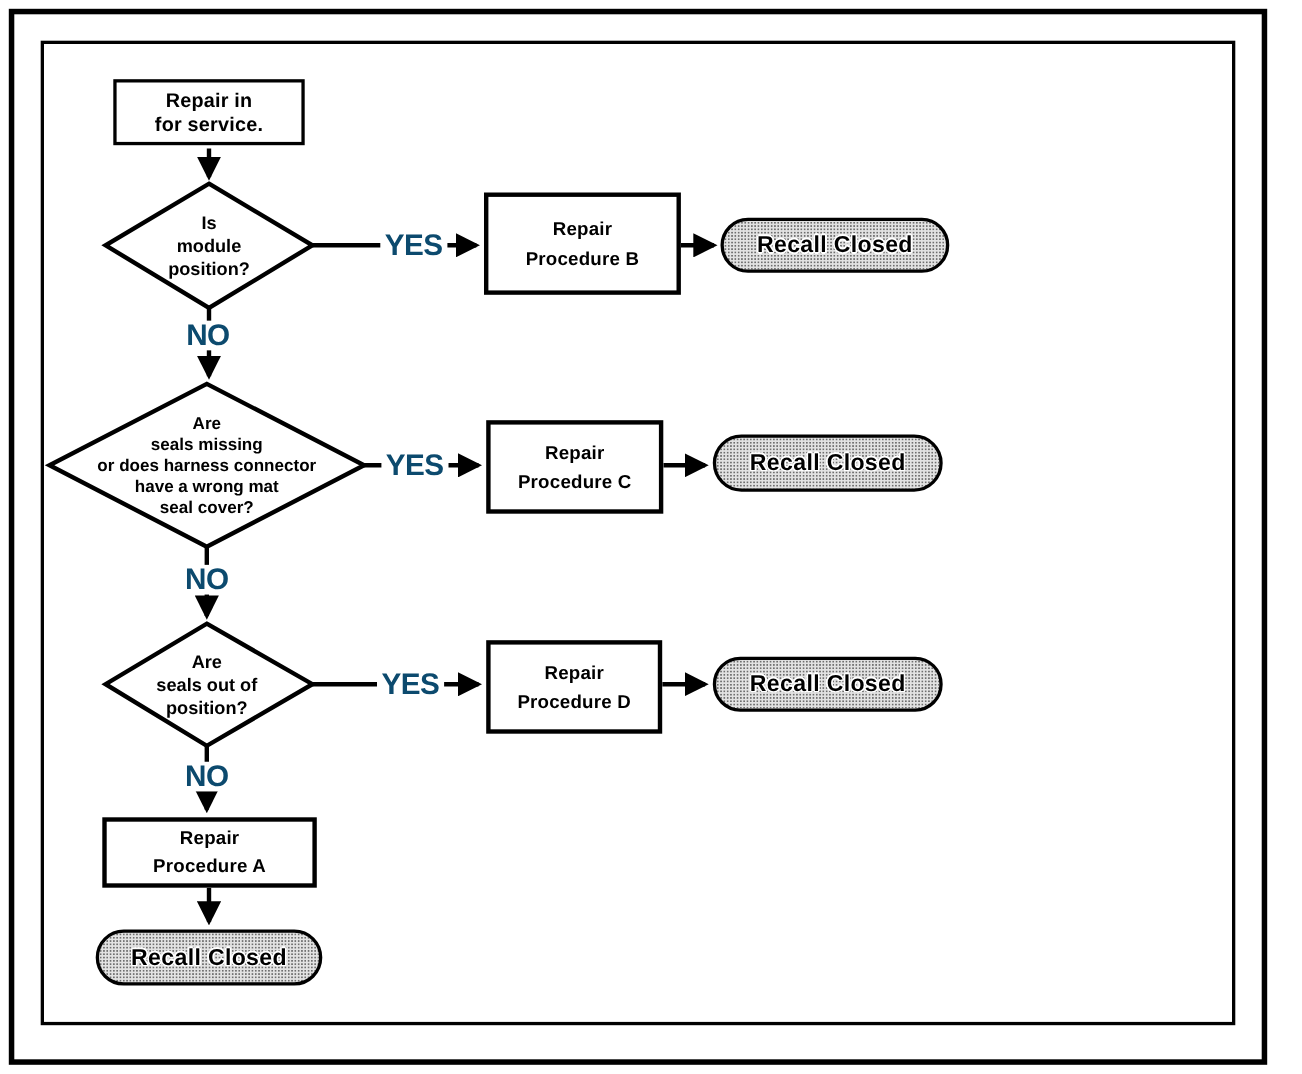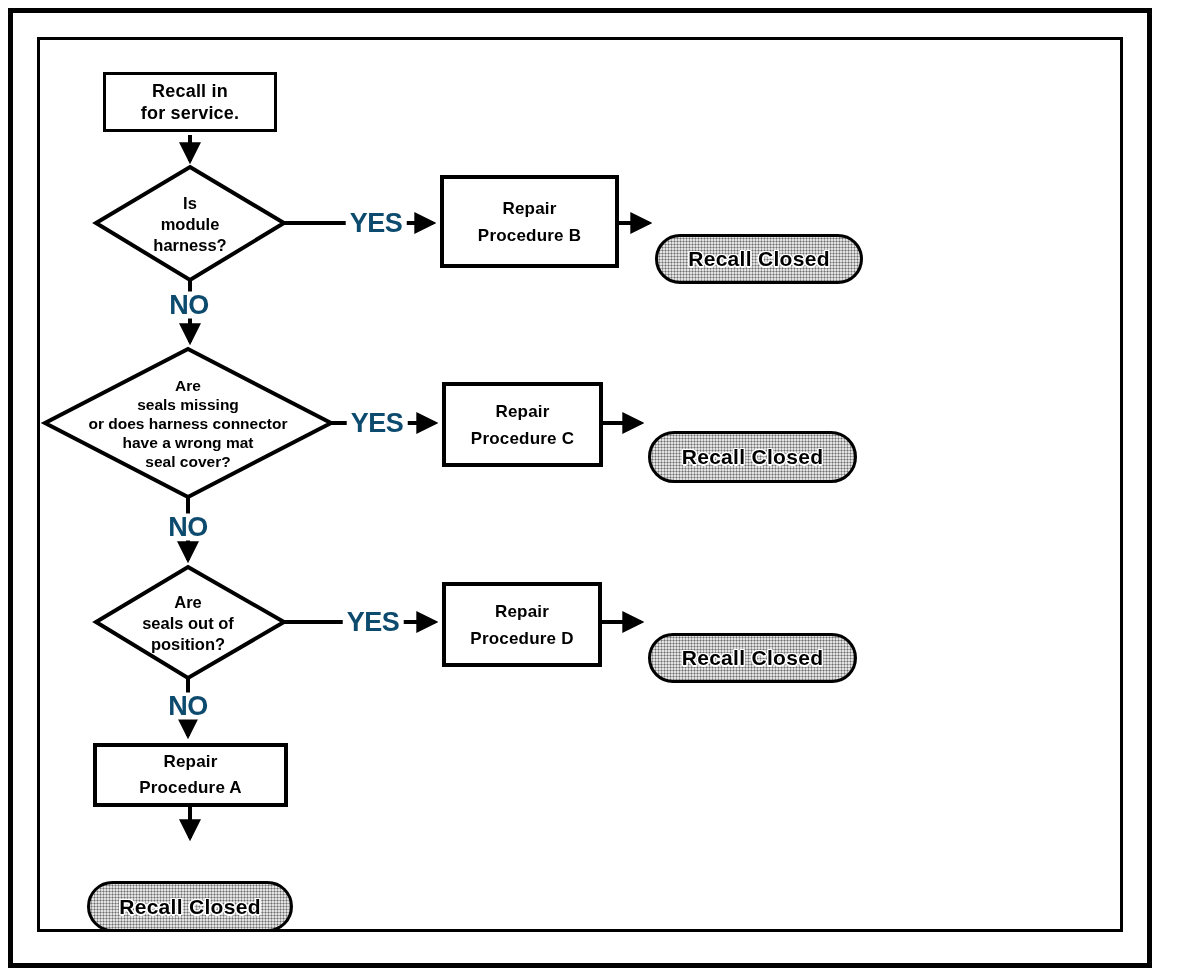--- a/index.html
+++ b/index.html
@@ -74,21 +74,20 @@
     background-color: #e2e2e2;
     background-image: radial-gradient(circle, #6e6e6e 0.9px, rgba(0,0,0,0) 1.1px);
     background-size: 3px 3px;
     font-size: 21px;
     letter-spacing: 0.3px;
     text-shadow:
       -1.5px 0 0 #ffffff, 1.5px 0 0 #ffffff,
       0 -1.5px 0 #ffffff, 0 1.5px 0 #ffffff,
       -1px -1px 0 #ffffff, 1px -1px 0 #ffffff,
       -1px 1px 0 #ffffff, 1px 1px 0 #ffffff;
-    margin-top: 36px;
   }
   .decision-label {
     font-size: 16.5px;
     line-height: 21px;
   }
   .decision-label.small {
     font-size: 15.5px;
     line-height: 19px;
   }
   .edge-label {
@@ -128,26 +127,26 @@
     <line class="conn" x1="284" y1="622" x2="435" y2="622" marker-end="url(#arrow)"></line>
     <line class="conn" x1="602" y1="622" x2="641" y2="622" marker-end="url(#arrow)"></line>
     <line class="conn" x1="188" y1="678" x2="188" y2="736" marker-end="url(#arrow)"></line>
     <line class="conn" x1="190" y1="807" x2="190" y2="838" marker-end="url(#arrow)"></line>
 
     <polygon class="diamond" points="190,167 284,223 190,280 96,223"></polygon>
     <polygon class="diamond" points="188,349 331,423 188,497 45,423"></polygon>
     <polygon class="diamond" points="188,567 284,622 188,678 96,622"></polygon>
   </svg>
 
-  <div class="node box" style="left:103px; top:72px; width:174px; height:60px; line-height:22px;">Recall in
+  <div class="node box" style="left:103px; top:72px; width:174px; height:60px; line-height:22px;">Repair in
 for service.</div>
 
   <div class="node decision-label" style="left:118px; top:192px; width:144px; height:64px;">Is
 module
-harness?</div>
+position?</div>
   <div class="node decision-label small" style="left:56px; top:376px; width:264px; height:94px;">Are
 seals missing
 or does harness connector
 have a wrong mat
 seal cover?</div>
   <div class="node decision-label" style="left:116px; top:592px; width:144px; height:62px;">Are
 seals out of
 position?</div>
 
   <div class="edge-label" style="left:376px; top:223px;">YES</div>

